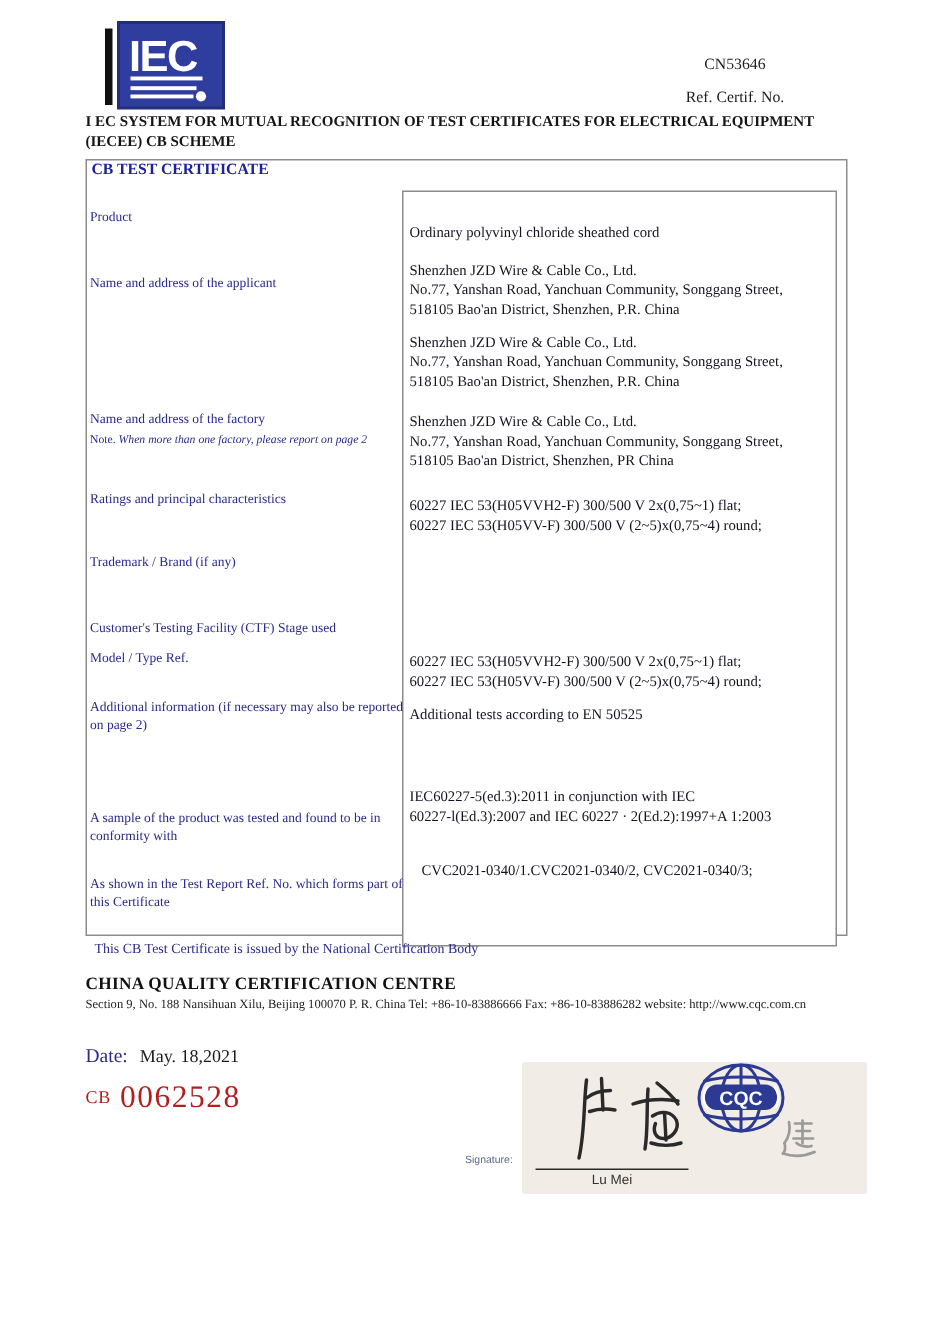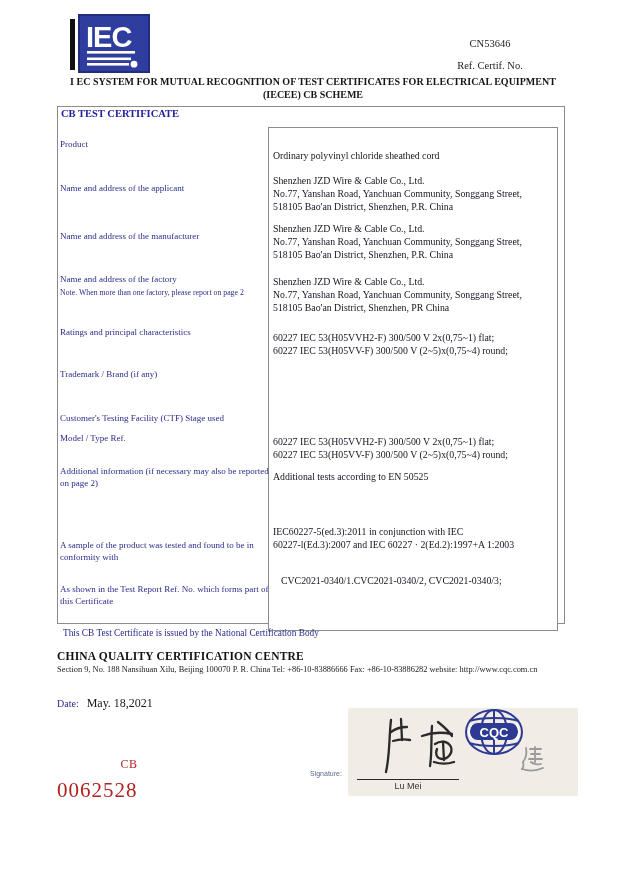--- a/index.html
+++ b/index.html
@@ -5,37 +5,37 @@
   html,body{margin:0;padding:0;background:#e8e8e8;}
   .page{
     position:relative;width:620px;height:878px;background:#ffffff;
     font-family:"Liberation Serif","DejaVu Serif",serif;color:#1c1c24;
     margin:0 auto;overflow:hidden;
   }
   .abs{position:absolute;}
   
   .ref-label{left:410px;top:16px;width:160px;text-align:center;font-size:10.5px;color:#1c1c24;margin-top:44px;}
   .ref-value{left:410px;top:38px;width:160px;text-align:center;font-size:10.5px;color:#1c1c24;}
-  .scheme{left:57px;top:76px;width:512px;font-size:10px;font-weight:bold;color:#151515;line-height:12.5px;text-align:center;}
+  .scheme{left:57px;top:76px;width:512px;font-size:10px;font-weight:bold;color:#151515;line-height:12.5px;}
   
   .outer-box{left:57px;top:106px;width:506px;height:516px;border:1px solid #8c8c8c;}
   .inner-box{left:268px;top:127px;width:288px;height:502px;border:1px solid #8c8c8c;background:#fff;}
   .cert-title{left:61px;top:108px;font-size:10.5px;font-weight:bold;color:#20209c;text-align:right;}
   .lbl{left:60px;width:215px;font-size:9px;color:#2b2b8c;line-height:11.5px;}
   .note{left:60px;width:215px;font-size:7.8px;color:#2b2b8c;}
-  .note .it{}
+  .note .it{font-style:italic;}
   .val{left:273px;width:278px;font-size:9.8px;color:#141420;line-height:13px;margin-top:12px;}
   .issued{left:63px;top:628px;font-size:9.3px;color:#2b2b8c;}
   
   .ncb-name{left:57px;top:650px;font-size:11.5px;font-weight:bold;color:#111;letter-spacing:.2px;}
   .ncb-addr{left:57px;top:665px;width:512px;font-size:8.4px;color:#222;}
   .date-row{left:57px;top:696px;display:flex;align-items:baseline;gap:8px;}
-  .date-label{font-size:10px;color:#2b2b8c;}
+  .date-label{font-size:13px;color:#2b2b8c;}
   .date-value{font-size:12px;color:#1a1a1a;}
-  .cb-row{left:57px;top:757px;display:flex;align-items:flex-end;gap:6px;color:#b11f1f;flex-direction:column;}
+  .cb-row{left:57px;top:719px;display:flex;align-items:center;gap:6px;color:#b11f1f;}
   .cb-prefix{font-size:12px;letter-spacing:.5px;}
   .cb-number{font-size:21px;letter-spacing:1px;}
   
   .scan-panel{left:348px;top:708px;width:230px;height:88px;background:#f1ece6;border-radius:2px;}
   .sig-label{left:310px;top:770px;font-size:7px;color:#5a6b8c;font-family:"Liberation Sans","DejaVu Sans",sans-serif;}
   .sig-line{left:357px;top:779px;width:102px;height:0;border-top:1.6px solid #2a2a2a;}
   .sig-name{left:357px;top:781px;width:102px;text-align:center;font-size:9px;color:#333;
             font-family:"Liberation Sans","DejaVu Sans",sans-serif;}
   .sig-strokes{left:380px;top:714px;}
   .cqc-logo{left:462px;top:707px;}
@@ -65,21 +65,20 @@
     <div>I EC SYSTEM FOR MUTUAL RECOGNITION OF TEST CERTIFICATES FOR ELECTRICAL EQUIPMENT</div>
     <div>(IECEE) CB SCHEME</div>
   </div>
 
   <div class="abs outer-box"></div>
   <div class="abs inner-box"></div>
   <div class="abs cert-title">CB TEST CERTIFICATE</div>
 
   <div class="abs lbl" style="top:139px">Product</div>
   <div class="abs lbl" style="top:183px">Name and address of the applicant</div>
-  <div class="abs lbl" style="top:231px">Name and address of the manufacturer</div>
   <div class="abs lbl" style="top:274px">Name and address of the factory</div>
   <div class="abs note" style="top:288px">
     <span>Note.</span>
     <span class="it">When more than one factory, please report on page 2</span>
   </div>
   <div class="abs lbl" style="top:327px">Ratings and principal characteristics</div>
   <div class="abs lbl" style="top:369px">Trademark / Brand (if any)</div>
   <div class="abs lbl" style="top:413px">Customer's Testing Facility (CTF) Stage used</div>
   <div class="abs lbl" style="top:433px">Model / Type Ref.</div>
   <div class="abs lbl" style="top:466px">Additional information (if necessary may also be reported on page 2)</div>

